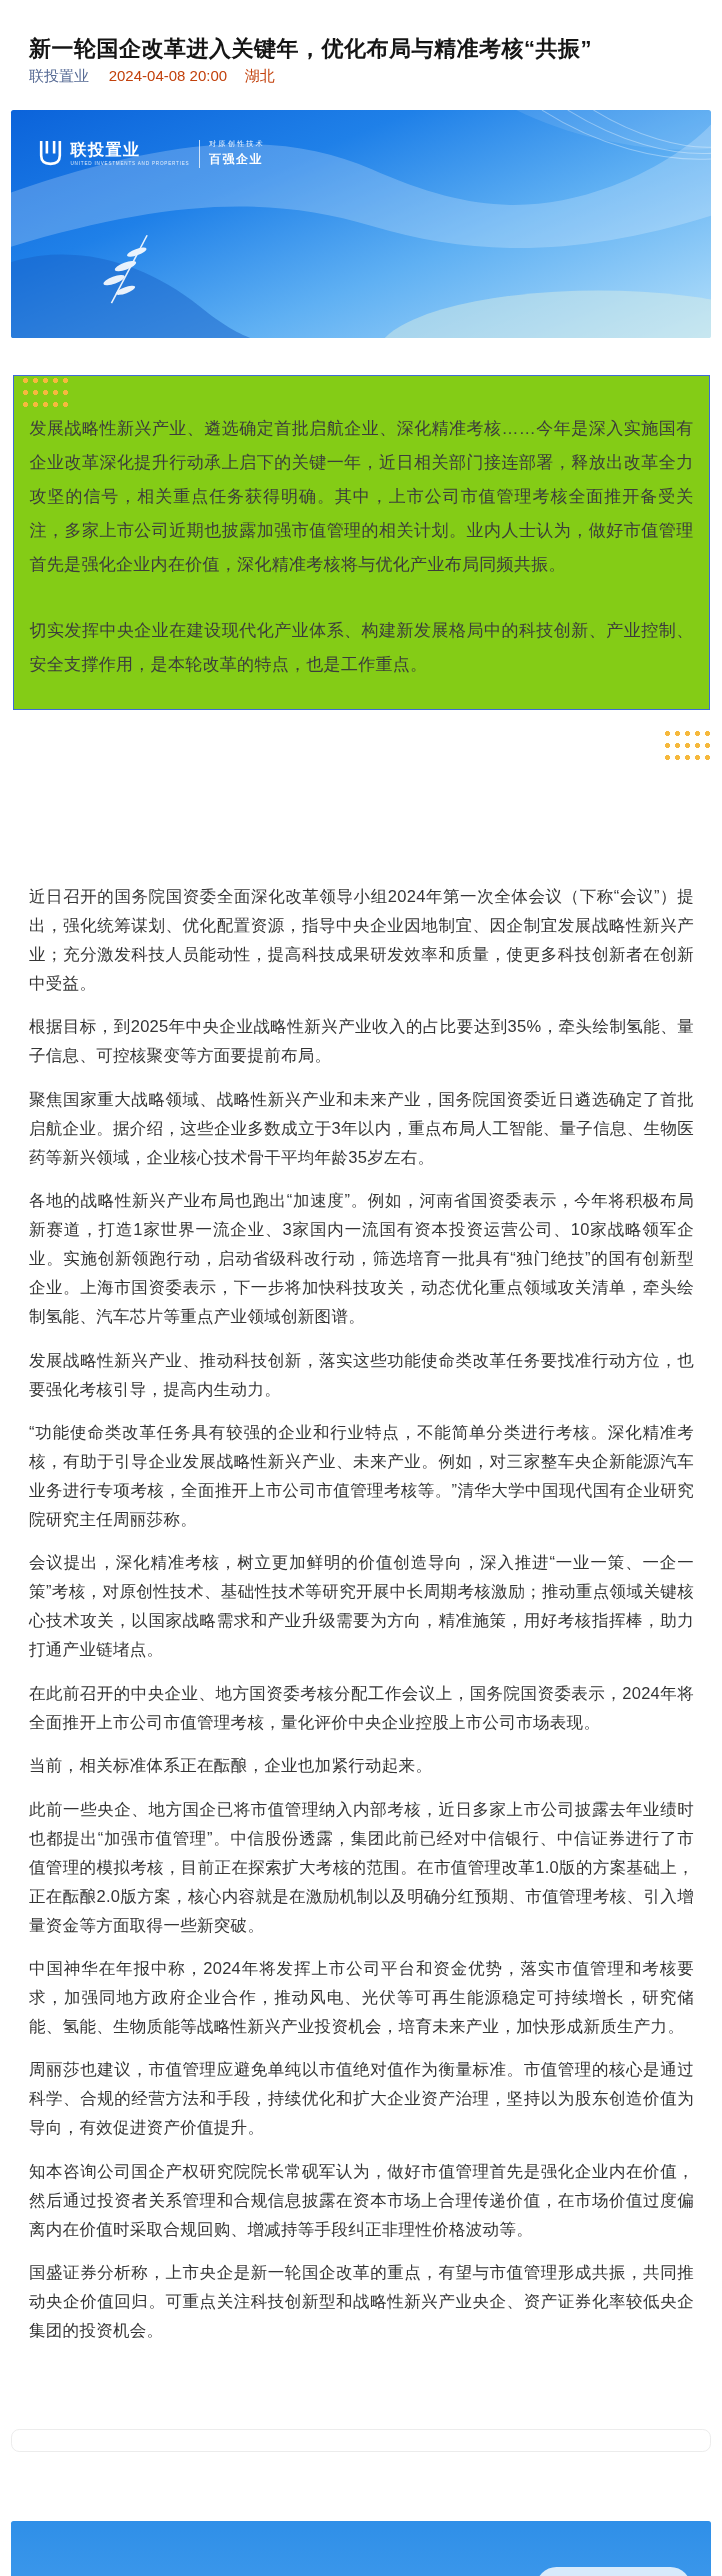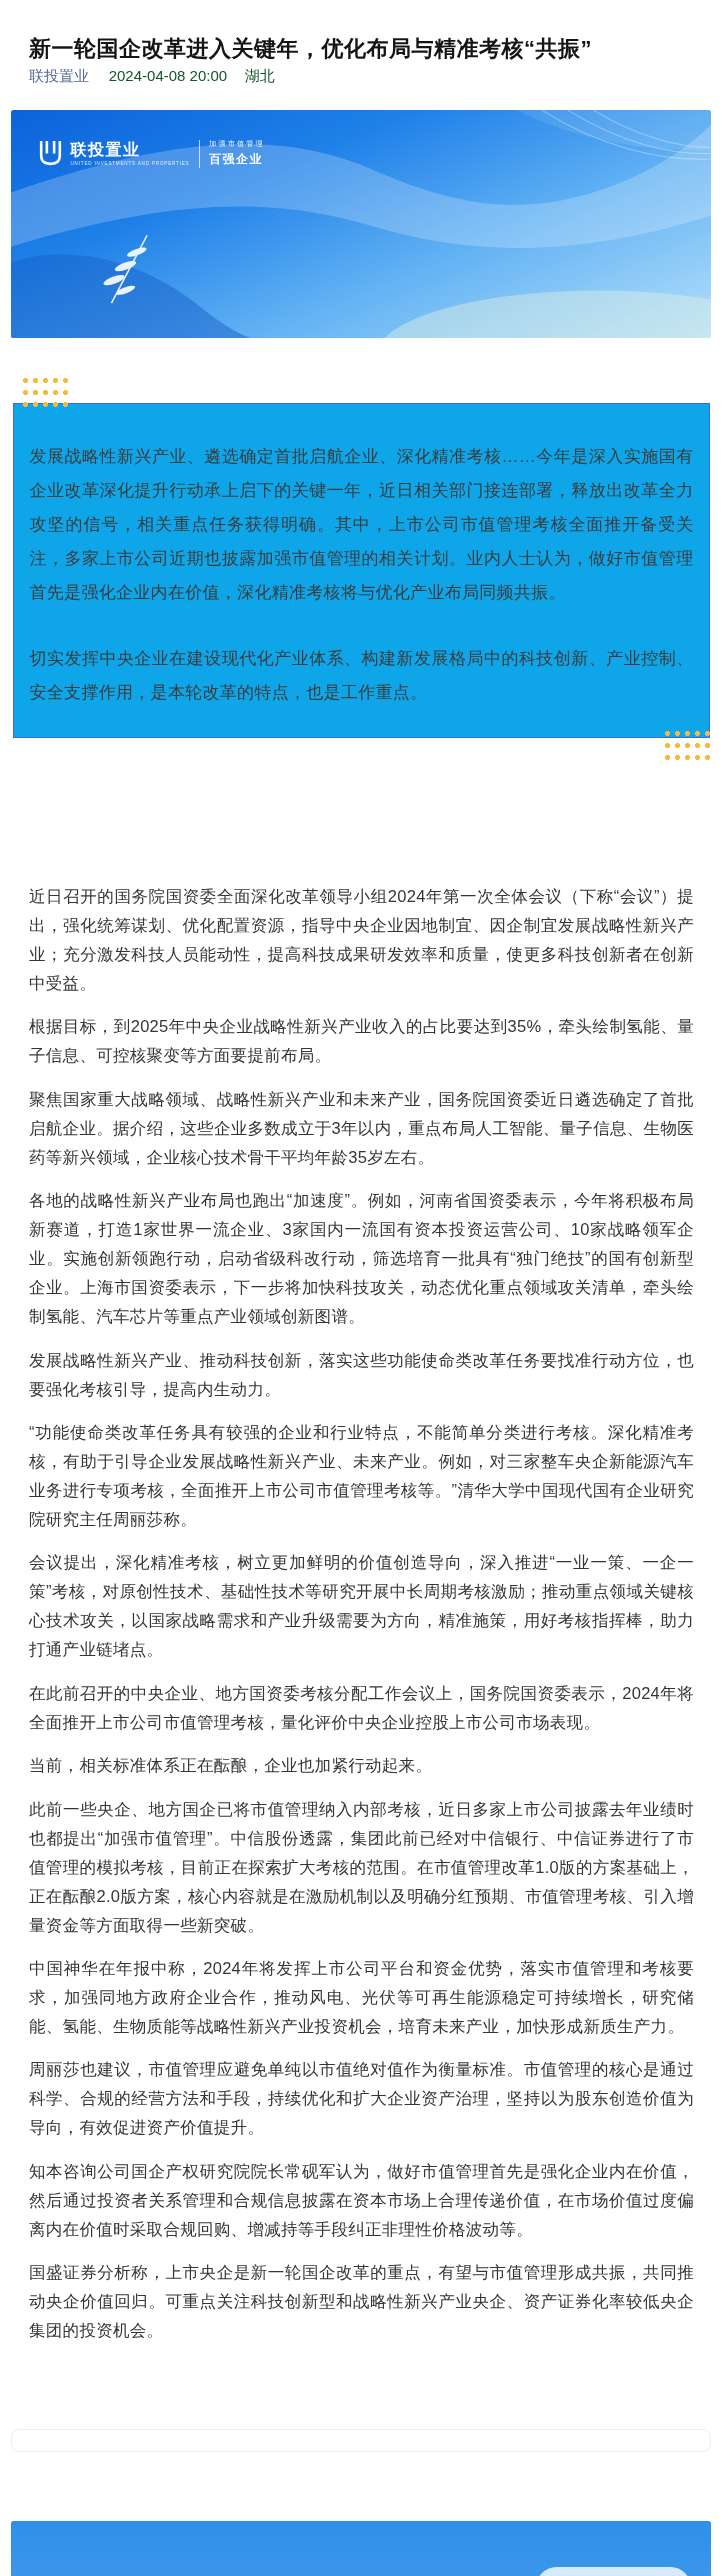--- a/index.html
+++ b/index.html
@@ -4,43 +4,43 @@
 <style>
   html,body{margin:0;padding:0;background:#ffffff;}
   body{font-family:"Liberation Sans","DejaVu Sans",sans-serif;}
   #page{position:relative;width:722px;height:3756px;background:#fff;overflow:hidden;}
 
   
   .title{position:absolute;left:29px;top:17.5px;width:666px;font-size:22px;line-height:1.5;
          font-weight:700;color:#151515;letter-spacing:0.5px;}
   .byline{position:absolute;left:29px;top:66px;font-size:15px;line-height:20.6px;}
   .byline .account{color:#576b95;margin-right:15.5px;cursor:pointer;}
-  .byline .meta{color:#14532d;margin-right:13.4px;}
+  .byline .meta{color:#c2410c;margin-right:13.4px;}
 
   
   .banner1{position:absolute;left:11.3px;top:110px;width:700px;height:228px;border-radius:2.6px;overflow:hidden;
            background:linear-gradient(158deg,#0b63da 0%,#1f80e8 32%,#5fb0f3 62%,#b5e0fa 100%);}
   .banner1 svg.deco{position:absolute;left:0;top:0;}
   .brand-lockup{position:absolute;display:flex;align-items:center;color:#fff;}
   .banner1 .brand-lockup{left:27px;top:29px;}
   .umark{display:block;}
   .brand-zh{font-size:16px;font-weight:700;letter-spacing:1.5px;line-height:1.1;}
   .brand-en{font-size:4.6px;letter-spacing:0.8px;opacity:.85;margin-top:2.6px;white-space:nowrap;}
   .brand-div{width:1px;height:28px;background:rgba(255,255,255,.75);margin:0 9.3px;}
   .brand-top100 .l1{font-size:7.2px;letter-spacing:2.1px;opacity:.95;}
   .brand-top100 .l2{font-size:12px;font-weight:700;letter-spacing:1.5px;margin-top:1.5px;}
 
   
   .dots{position:absolute;width:50px;height:36px;z-index:3;
         background-image:radial-gradient(circle 2.6px at 3.6px 3.6px,#f6b93d 98%,rgba(0,0,0,0) 100%);
         background-size:10px 12px;}
   .dots-tl{left:21.6px;top:377px;}
   .dots-br{left:664px;top:730px;}
-  .quote-box{position:absolute;left:13px;top:403px;width:697px;box-sizing:border-box;
-             border:1.5px solid #3d6bd8;background:#0ea5e9;padding:36px 15.5px 27px 15.5px;}
+  .quote-box{position:absolute;left:13px;top:375px;width:697px;box-sizing:border-box;
+             border:1.5px solid #3d6bd8;background:#84cc16;padding:36px 15.5px 27px 15.5px;}
   .quote-box p{margin:0;font-size:17px;line-height:34px;color:#3c3c3c;text-align:justify;letter-spacing:0.3px;}
   .quote-box p + p{margin-top:32px;}
 
   
   .article{position:absolute;left:29px;top:882px;width:665px;}
   .article p{margin:0 0 14.4px 0;font-size:16.5px;line-height:29px;color:#353535;text-align:justify;letter-spacing:0.3px;}
 
   
   .divider-card{position:absolute;left:11.3px;top:2429px;width:700px;height:23px;box-sizing:border-box;
                 border:1px solid #ececec;border-radius:8.2px;background:#fff;}
@@ -85,21 +85,21 @@
       <svg class="umark" width="25" height="29" viewBox="0 0 48 56">
         <path d="M6 4 V32 Q6 48 24 48 Q42 48 42 32 V4" fill="none" stroke="#fff" stroke-width="5"></path>
         <path d="M17 4 V28 M31 4 V28" stroke="#fff" stroke-width="5"></path>
       </svg>
       <div style="margin-left:7.2px;">
         <div class="brand-zh">联投置业</div>
         <div class="brand-en">UNITED INVESTMENTS AND PROPERTIES</div>
       </div>
       <div class="brand-div"></div>
       <div class="brand-top100">
-        <div class="l1">加强市值管理</div>
+        <div class="l1">对原创性技术</div>
         <div class="l2">百强企业</div>
       </div>
     </div>
   </div>
 
   <div class="dots dots-tl"></div>
   <div class="quote-box">
     <p>发展战略性新兴产业、遴选确定首批启航企业、深化精准考核……今年是深入实施国有企业改革深化提升行动承上启下的关键一年，近日相关部门接连部署，释放出改革全力攻坚的信号，相关重点任务获得明确。其中，上市公司市值管理考核全面推开备受关注，多家上市公司近期也披露加强市值管理的相关计划。业内人士认为，做好市值管理首先是强化企业内在价值，深化精准考核将与优化产业布局同频共振。</p>
     <p>切实发挥中央企业在建设现代化产业体系、构建新发展格局中的科技创新、产业控制、安全支撑作用，是本轮改革的特点，也是工作重点。</p>
   </div>

